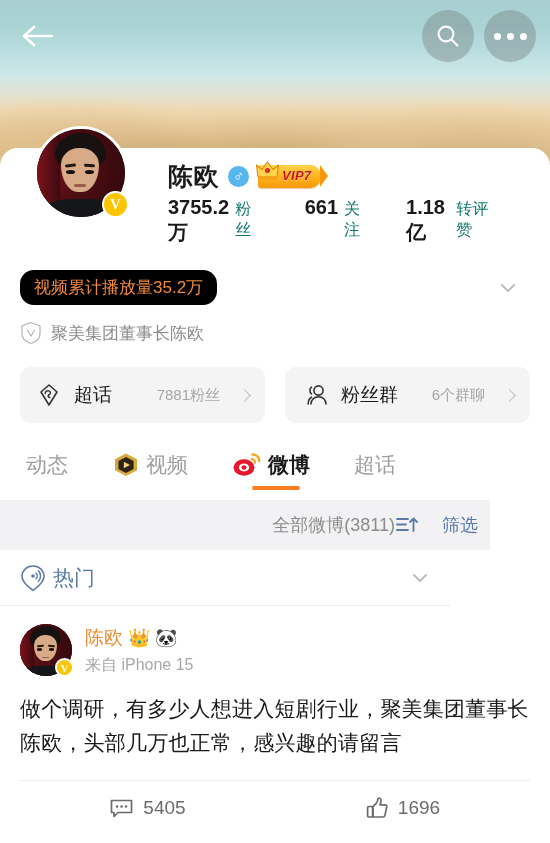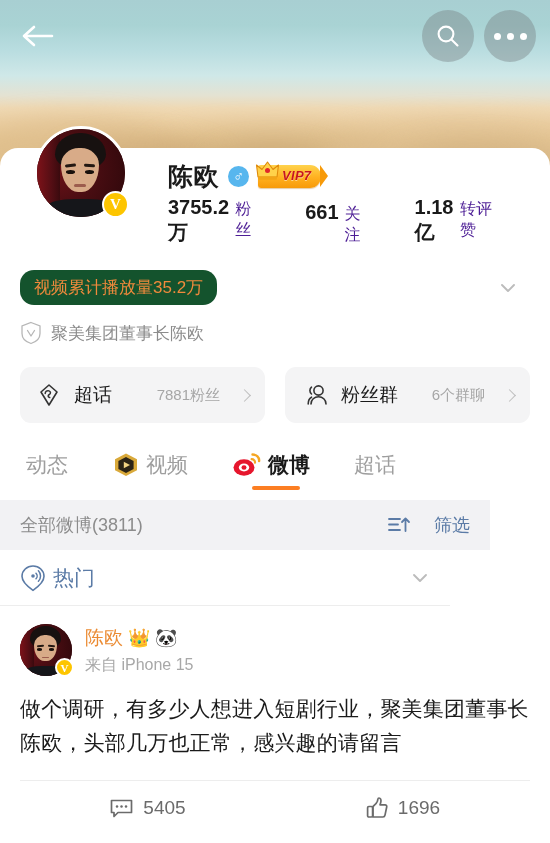--- a/index.html
+++ b/index.html
@@ -117,28 +117,28 @@
   }
   .vip .vip-label {
     font-size:13px; font-weight:bold; color:#c8161d;
     font-style:italic; letter-spacing:.3px;
     text-shadow:0 1px 0 rgba(255,255,255,.5);
   }
   .crown {
     position:absolute; left:-3px; top:-5px; width:25px; height:22px;
   }
 
-  .stats { display:flex; align-items:flex-end; gap:16px; padding-left:148px; margin-top:6px; }
+  .stats { display:flex; align-items:flex-start; gap:8px; padding-left:148px; margin-top:6px; }
   .stat { display:flex; align-items:baseline; gap:6px; margin-right:38px; }
   .stat-num { font-size:20px; font-weight:bold; color:#1a1a1a; }
-  .stat-lbl { font-size:16px; color:#4c1d95; }
+  .stat-lbl { font-size:16px; color:#0f766e; }
 
   .play-row { display:flex; align-items:center; justify-content:space-between; margin-top:24px; }
   .play-pill {
-    background:#14532d; color:#f08a3c; font-size:17px;
+    background:#000000; color:#f08a3c; font-size:17px;
     padding:6px 14px; border-radius:14px; font-weight:500;
   }
   .chev-dn { width:20px; height:20px; margin-right:12px; }
 
   .bio-row { display:flex; align-items:flex-end; gap:9px; margin-top:16px; }
   .bio-text { font-size:17px; color:#8c8c8c; }
 
   .chips { display:flex; gap:20px; margin-top:22px; }
   .chip {
     flex:1; height:56px; background:#f4f4f5; border-radius:11px;
@@ -161,21 +161,21 @@
   .tab.active::after {
     content:""; position:absolute; left:50%; transform:translateX(-50%);
     bottom:6px; width:48px; height:4px; border-radius:2px; background:#fc7e22;
   }
   .tab.active.has-icon::after { left:56%; }
 
   
   .filterbar {
     position:absolute; left:0; top:500px; width:490px; height:50px;
     background:#f2f2f4; display:flex; align-items:center;
-    justify-content:space-between; padding:0 20px;
+    justify-content:flex-end; padding:0 12px;
   }
   .filter-left { font-size:18px; color:#8c8c8c; }
   .filter-right { display:flex; align-items:center; gap:23px; cursor:pointer; }
   .filter-lbl { font-size:18px; color:#5b7ba6; }
 
   
   .hotrow {
     position:absolute; left:0; top:550px; width:450px; height:56px;
     display:flex; align-items:center; justify-content:space-between;
     padding:0 20px; border-bottom:1px solid #ededed;

